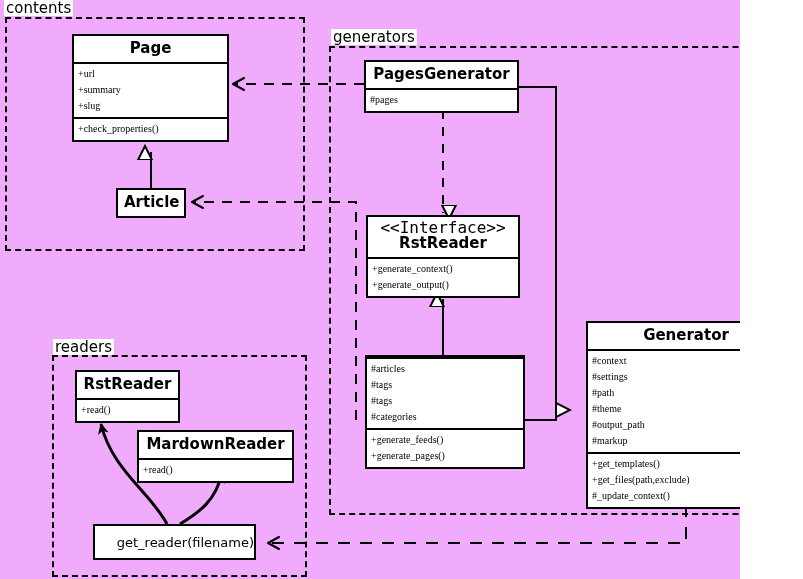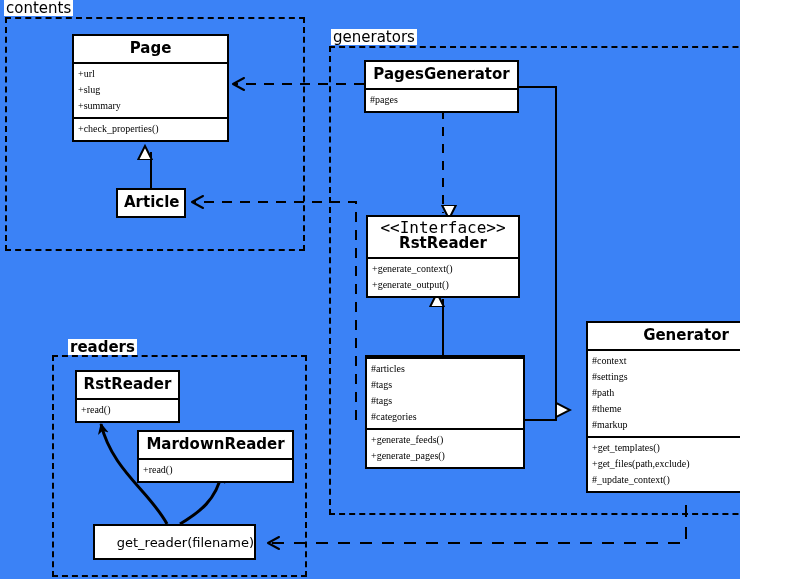--- a/index.html
+++ b/index.html
@@ -7,21 +7,21 @@
     padding: 0;
     background: #ffffff;
   }
   body {
     font-family: "DejaVu Sans", sans-serif;
   }
   #canvas {
     position: relative;
     width: 740px;
     height: 579px;
-    background: #3b82f6;
+    background: #f0abfc;
     overflow: hidden;
   }
   svg.wires {
     position: absolute;
     left: 0;
     top: 0;
     width: 803px;
     height: 579px;
     pointer-events: none;
   }
@@ -166,28 +166,28 @@
     </g>
   </svg>
 
   <div class="pkg" style="left:5px; top:17px; width:300px; height:234px;"></div>
   <div class="pkg-label" style="left:4px; top:0px;">contents</div>
 
   <div class="pkg" style="left:329px; top:46px; width:470px; height:469px;"></div>
   <div class="pkg-label" style="left:331px; top:29px;">generators</div>
 
   <div class="pkg" style="left:52px; top:355px; width:255px; height:222px;"></div>
-  <div class="pkg-label" style="left:68px; top:339px;font-weight:bold;">readers</div>
+  <div class="pkg-label" style="left:53px; top:339px;">readers</div>
 
   <div class="cls" style="left:72px; top:34px; width:157px;">
     <div class="cls-name">Page</div>
     <div class="cls-sec">
       <div>+url</div>
+      <div>+summary</div>
       <div>+slug</div>
-      <div>+summary</div>
     </div>
     <div class="cls-sec">
       <div>+check_properties()</div>
     </div>
   </div>
 
   <div class="cls" style="left:116px; top:188px; width:70px;">
     <div class="cls-name">Article</div>
   </div>
 
@@ -220,20 +220,21 @@
     </div>
   </div>
 
   <div class="cls" style="left:586px; top:321px; width:200px;">
     <div class="cls-name">Generator</div>
     <div class="cls-sec">
       <div>#context</div>
       <div>#settings</div>
       <div>#path</div>
       <div>#theme</div>
+      <div>#output_path</div>
       <div>#markup</div>
     </div>
     <div class="cls-sec">
       <div>+get_templates()</div>
       <div>+get_files(path,exclude)</div>
       <div>#_update_context()</div>
     </div>
   </div>
 
   <div class="cls" style="left:75px; top:370px; width:105px;justify-content:space-between;">

